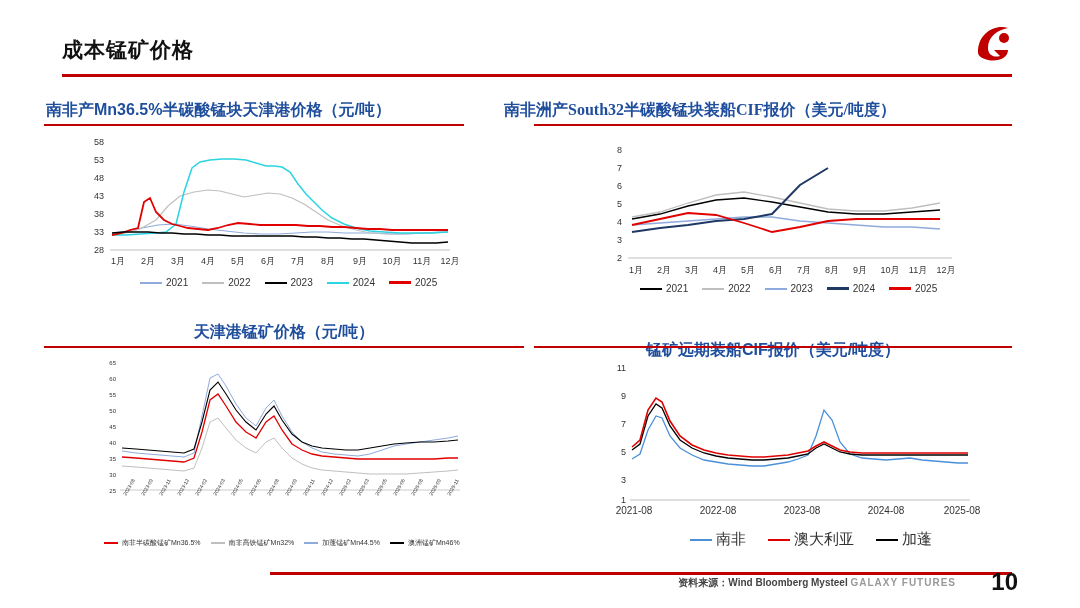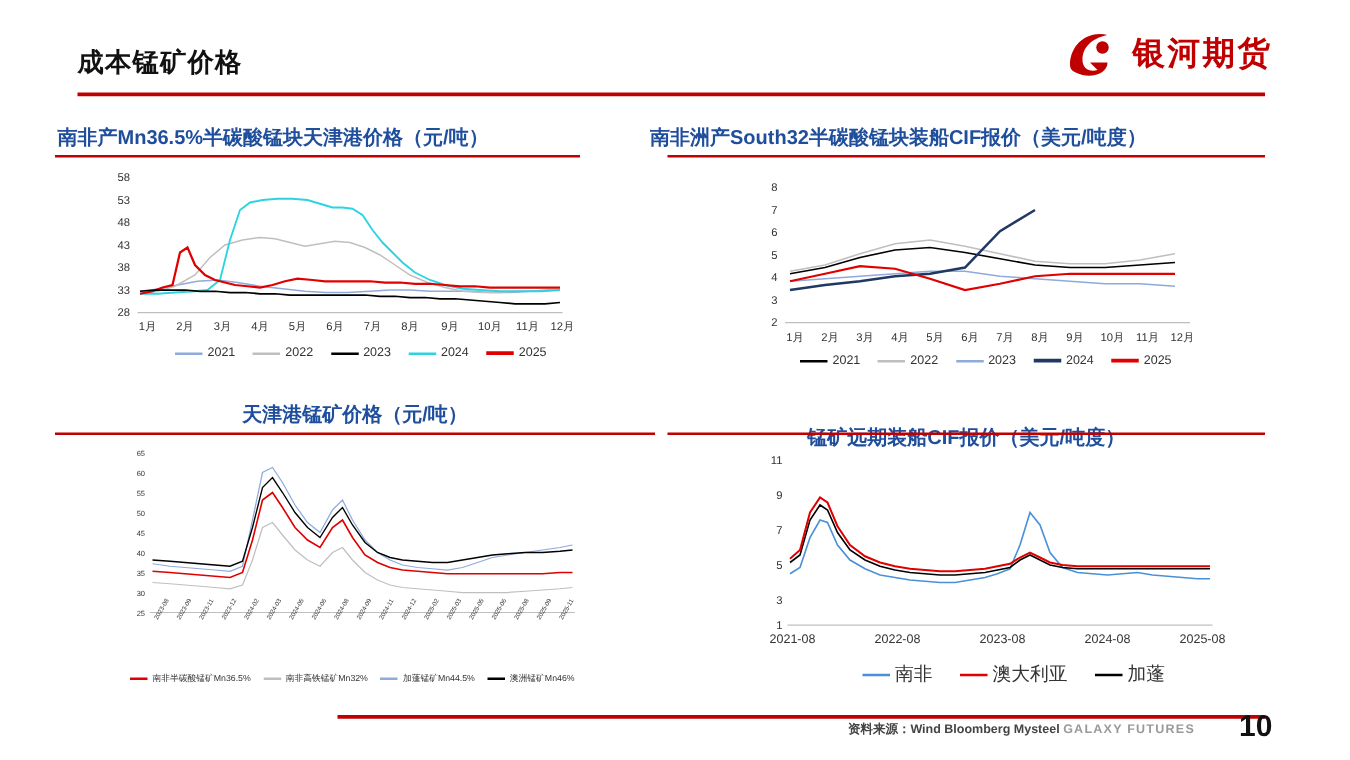--- a/index.html
+++ b/index.html
@@ -60,21 +60,20 @@
 <div class="page-title">成本锰矿价格</div>
 <div class="title-rule"></div>
 
 <div class="logo">
   <div class="logo-mark">
     <svg width="44" height="40" viewBox="0 0 44 40">
       <path d="M4 30 C4 12, 20 2, 34 6 C24 8, 14 14, 14 26 C14 33, 20 36, 26 34 L20 28 L34 28 C34 36, 24 40, 14 38 C7 36, 4 34, 4 30 Z" fill="#c00000"></path>
       <circle cx="30" cy="16" r="5" fill="#c00000"></circle>
     </svg>
   </div>
-  <div class="logo-text">银河期货</div>
 </div>
 
 <div class="q-title" style="left:46px;top:100px;">南非产Mn36.5%半碳酸锰块天津港价格（元/吨）</div>
 <div class="q-rule" style="left:44px;top:124px;width:420px;"></div>
 
 <div class="chart" style="left:60px;top:132px;">
 <svg width="460" height="150" viewBox="0 0 460 150">
 
   <g class="axis-label" font-size="9" fill="#333" text-anchor="end">
     <text x="44" y="13">58</text>
@@ -130,21 +129,21 @@
   <span class="legend-item">
       <span class="legend-swatch" style="background:#2ad4e0"></span>
       <span>2024</span>
     </span>
   <span class="legend-item">
       <span class="legend-swatch" style="background:#e00000;height:3px"></span>
       <span>2025</span>
     </span>
 </div>
 
-<div class="q-title" style="left:520px;top:100px;">南非洲产South32半碳酸锰块装船CIF报价（美元/吨度）</div>
+<div class="q-title" style="left:504px;top:100px;font-family:Liberation Serif, serif;">南非洲产South32半碳酸锰块装船CIF报价（美元/吨度）</div>
 <div class="q-rule" style="left:534px;top:124px;width:478px;"></div>
 
 <div class="chart" style="left:600px;top:140px;">
 <svg width="400" height="145" viewBox="0 0 400 145">
   <g class="axis-label" font-size="9" fill="#333" text-anchor="end">
     <text x="22" y="13">8</text>
     <text x="22" y="31">7</text>
     <text x="22" y="49">6</text>
     <text x="22" y="67">5</text>
     <text x="22" y="85">4</text>

